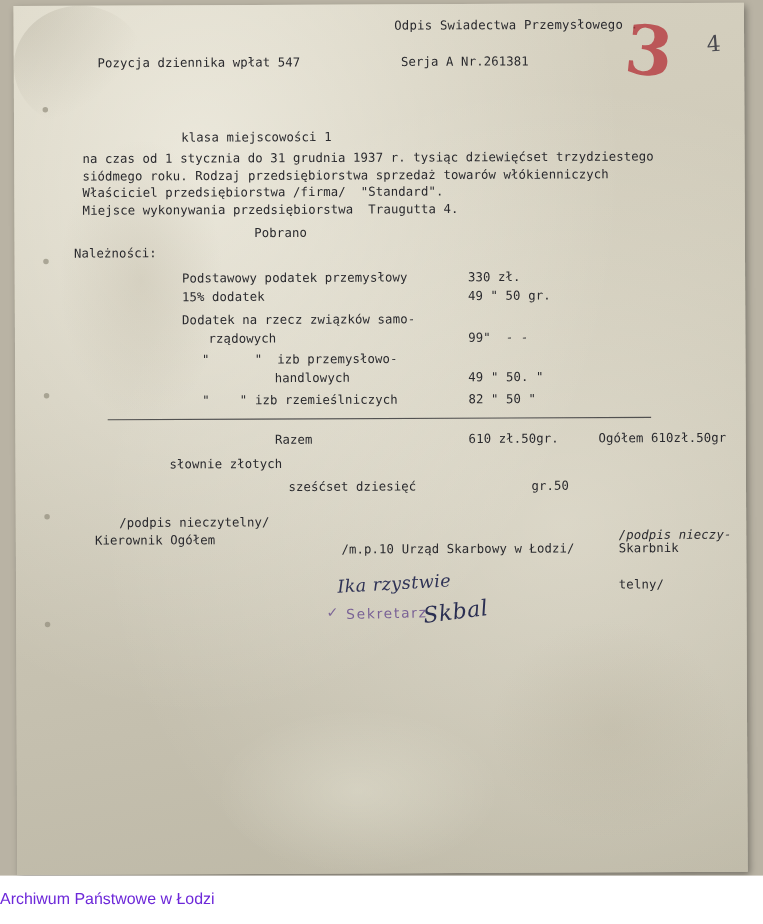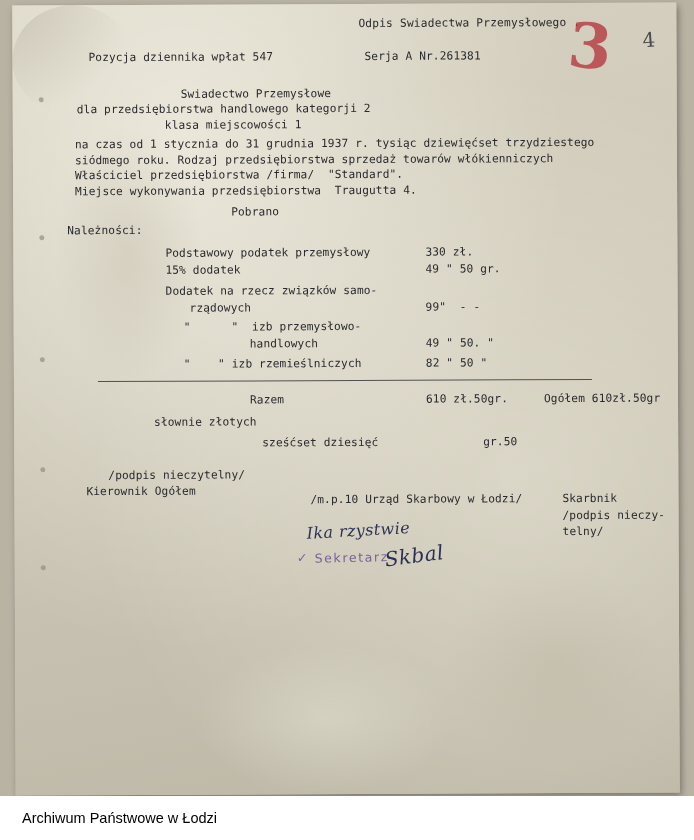--- a/index.html
+++ b/index.html
@@ -153,24 +153,24 @@
     position: absolute;
     left: 0;
     bottom: 0;
     width: 694px;
     height: 44px;
     background: #ffffff;
     display: flex;
     align-items: center;
   }
   #footer-text {
-    margin-left: 22px;
+    margin-left: 0;
     font-family: "Liberation Sans", sans-serif;
     font-size: 14.5px;
-    color: #000000;
+    color: #6d28d9;
   }
 </style>
 </head>
 <body>
 
 <div id="page">
 
   <div id="sheet">
     <div class="stain s1"></div>
     <div class="stain s2"></div>
@@ -183,22 +183,20 @@
     <div class="punch" style="top:462px"></div>
     <div class="punch" style="top:560px"></div>
 
     <div id="text-layer">
 
       <div class="ln hdr-title" style="left:346px; top:12px;">Odpis Swiadectwa Przemysłowego .</div>
 
       <div class="ln" style="left:76px;  top:45px;">Pozycja dziennika wpłat 547</div>
       <div class="ln" style="left:352px; top:45px;">Serja A Nr.261381</div>
 
-      <div class="ln" style="left:168px; top:82px;">Swiadectwo Przemysłowe</div>
-      <div class="ln" style="left:64px;  top:97px;">dla przedsiębiorstwa handlowego kategorji 2</div>
       <div class="ln" style="left:152px; top:113px;">klasa miejscowości 1</div>
 
       <div class="ln" style="left:62px;  top:132px;">na czas od 1 stycznia do 31 grudnia 1937 r. tysiąc dziewięćset trzydziestego</div>
       <div class="ln" style="left:62px;  top:148px;">siódmego roku. Rodzaj przedsiębiorstwa sprzedaż towarów włókienniczych</div>
       <div class="ln" style="left:62px;  top:163px;">Właściciel przedsiębiorstwa /firma/  "Standard".</div>
       <div class="ln" style="left:62px;  top:179px;">Miejsce wykonywania przedsiębiorstwa  Traugutta 4.</div>
 
       <div class="ln" style="left:218px; top:200px;">Pobrano</div>
       <div class="ln" style="left:54px;  top:218px;">Należności:</div>
 
@@ -225,21 +223,21 @@
       <div class="ln" style="left:530px; top:388px;">Ogółem 610zł.50gr</div>
 
       <div class="ln" style="left:140px; top:410px;">słownie złotych</div>
       <div class="ln" style="left:248px; top:431px;">sześćset dziesięć</div>
       <div class="ln" style="left:435px; top:431px;margin-left:34px;">gr.50</div>
 
       <div class="ln" style="left:94px;  top:463px;">/podpis nieczytelny/</div>
       <div class="ln" style="left:72px;  top:479px;">Kierownik Ogółem</div>
       <div class="ln" style="left:296px; top:488px;">/m.p.10 Urząd Skarbowy w Łodzi/</div>
       <div class="ln" style="left:548px; top:488px;">Skarbnik</div>
-      <div class="ln" style="left:548px; top:505px;">/podpis nieczy-</div>
+      <div class="ln" style="left:548px; top:476px;font-style:italic;">/podpis nieczy-</div>
       <div class="ln" style="left:548px; top:521px;">telny/</div>
 
       <div class="handwrite" id="sig1">Ika rzystwie</div>
       <div id="stamp-tick">✓</div>
       <div id="stamp">Sekretarz</div>
       <div class="handwrite" id="sig2">Skbal</div>
 
       <div id="red-mark">3</div>
       <div id="folio">4</div>
     </div>

